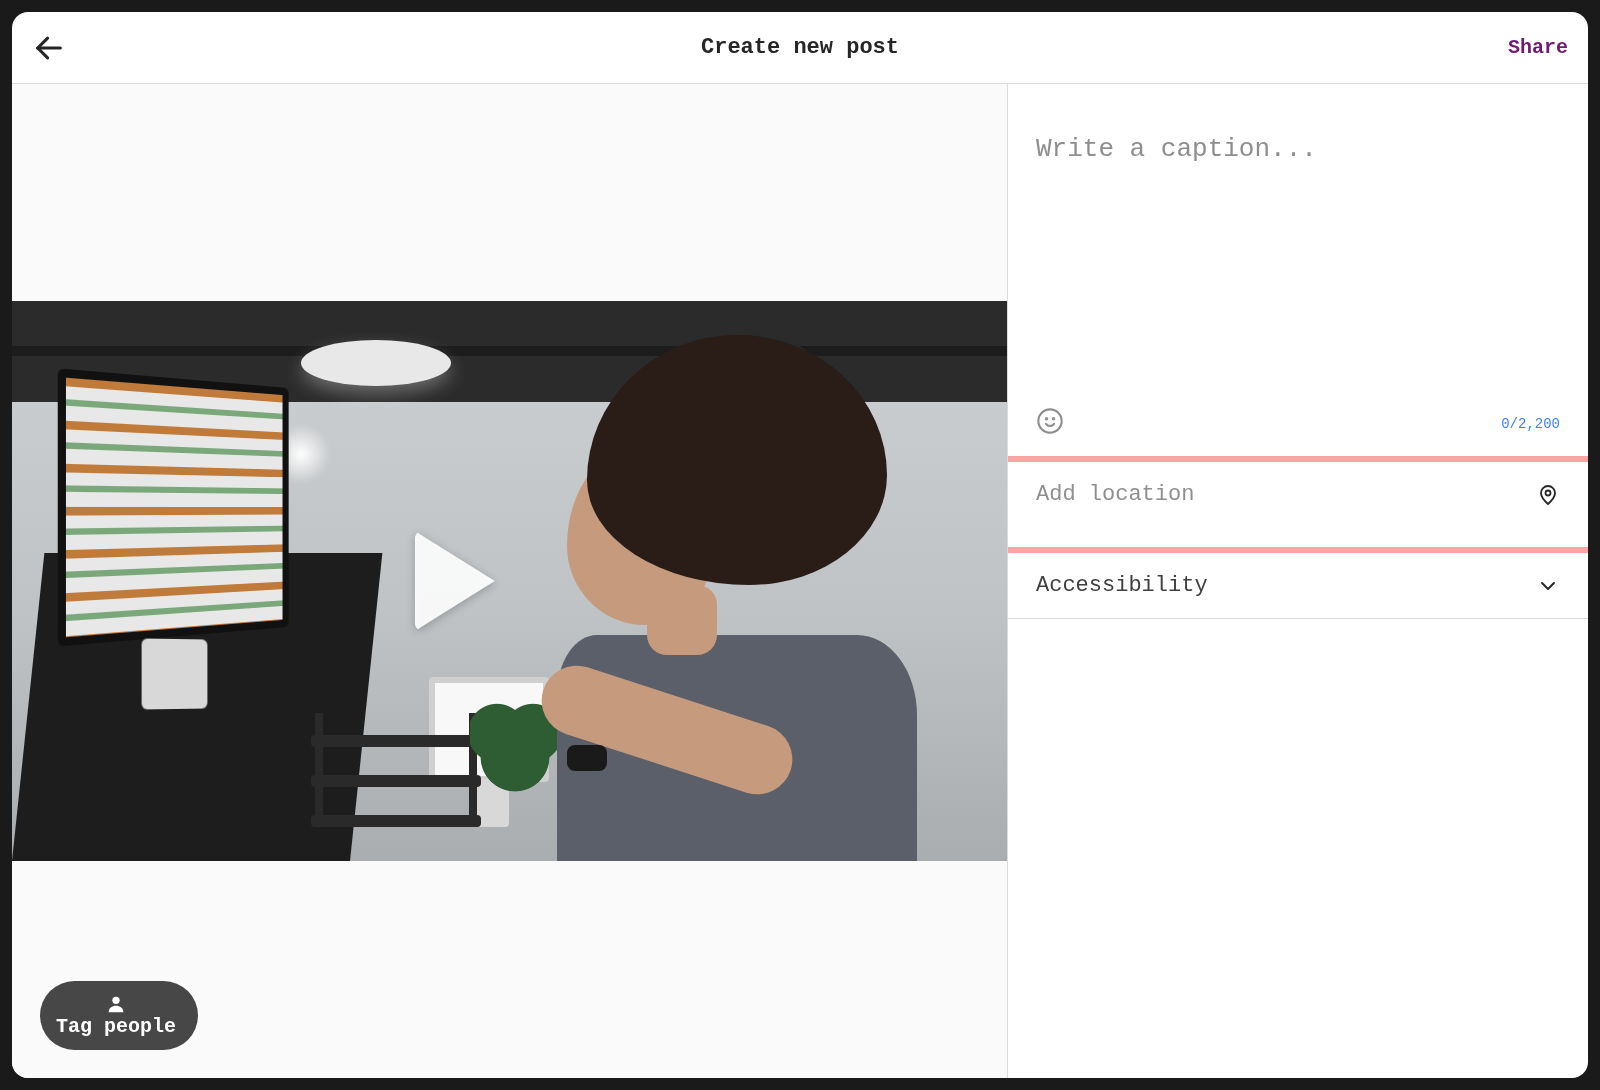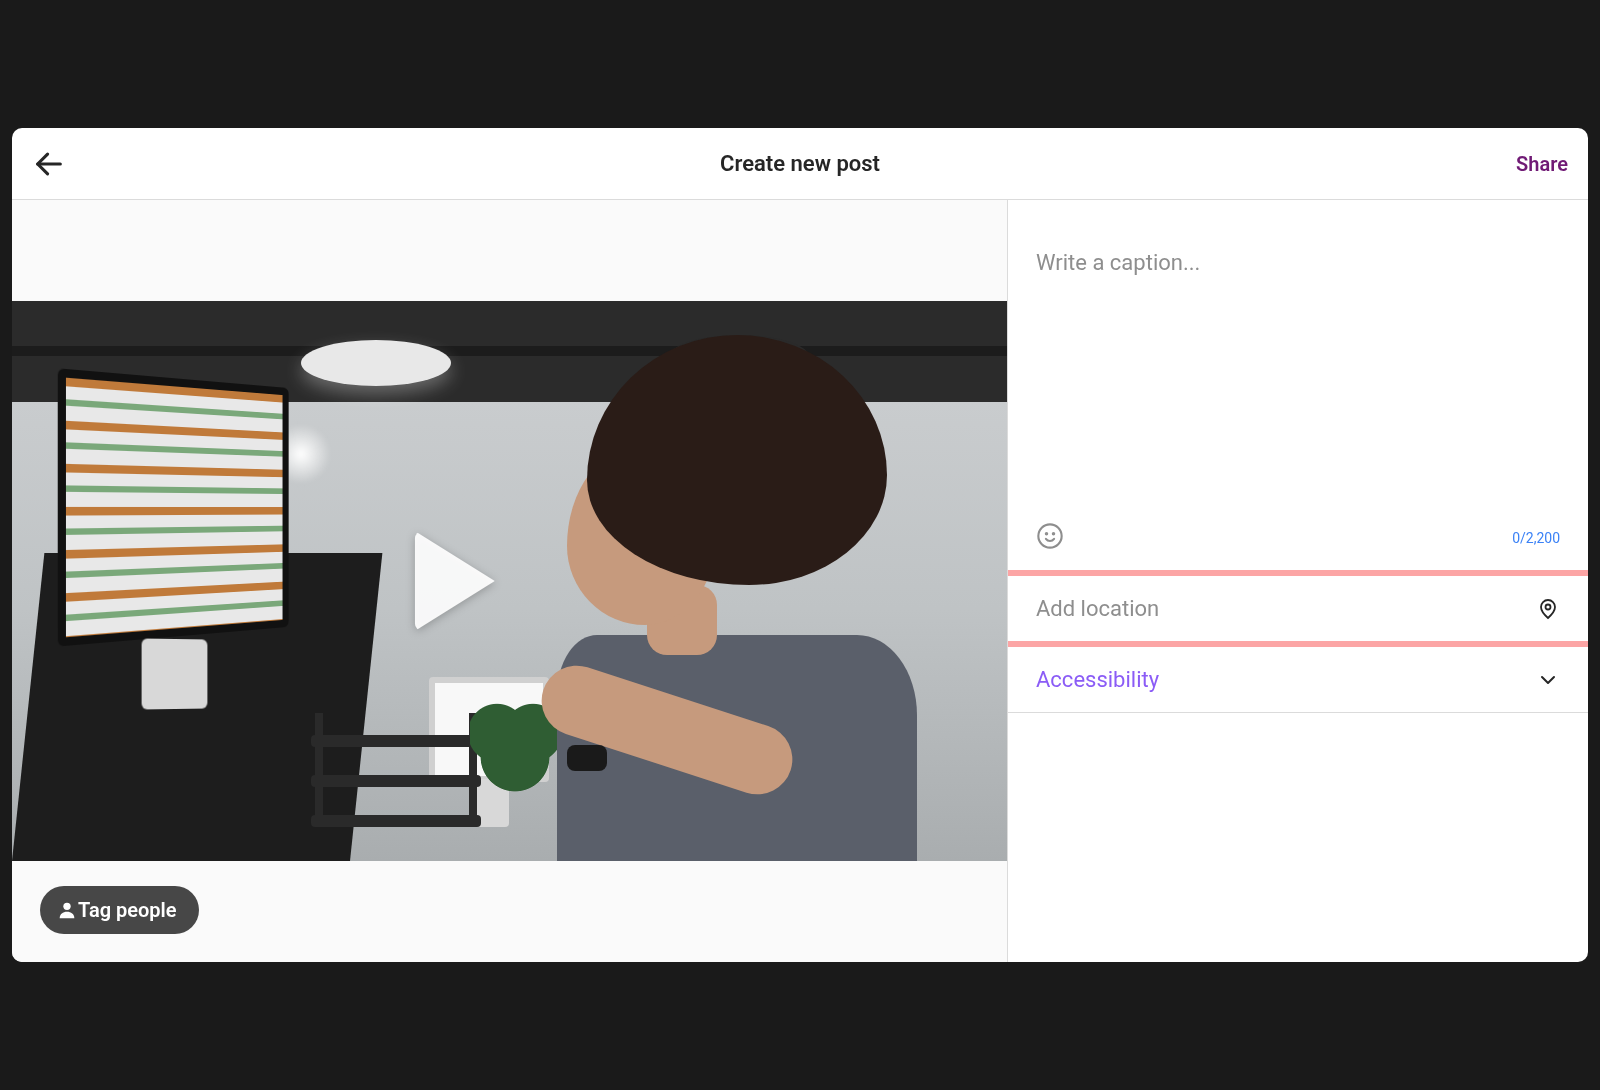--- a/index.html
+++ b/index.html
@@ -8,26 +8,27 @@
     font-family: -apple-system, BlinkMacSystemFont, "Segoe UI", Roboto, Helvetica, Arial, sans-serif;
     background: #1a1a1a;
     display: flex;
     align-items: center;
     justify-content: center;
     width: 1600px;
     height: 1090px;
   }
   .modal {
     width: 1576px;
-    height: 834px;
+    height: 1066px;
     background: #fff;
-    border-radius: 10px;
+    border-radius: 16px;
     overflow: hidden;
     display: flex;
     flex-direction: column;
+    font-family: Liberation Mono, monospace;
   }
   .header {
     height: 72px;
     border-bottom: 1px solid #dbdbdb;
     display: flex;
     align-items: center;
     justify-content: space-between;
     padding: 0 20px;
     position: relative;
   }
@@ -136,39 +137,40 @@
     bottom: 28px;
     background: #333333e6;
     color: #fff;
     border-radius: 999px;
     padding: 12px 22px 12px 16px;
     display: flex;
     align-items: center;
     font-size: 20px;
     font-weight: 600;
     cursor: pointer;
+    flex-direction: column;
   }
   .tag-people svg { display:block; }
 
   .side-panel {
     width: 580px;
     display: flex;
     flex-direction: column;
   }
   .panel-top-space { height: 40px; }
   .caption-area {
     padding: 10px 28px 0 28px;
   }
   .caption-input {
     width: 100%;
     min-height: 260px;
     border: none;
     outline: none;
     resize: none;
-    font-size: 22px;
+    font-size: 26px;
     color: #8b5cf6;
     font-family: inherit;
   }
   .caption-input::placeholder { color: #8e8e8e; }
   .caption-footer {
     display: flex;
     align-items: center;
     justify-content: space-between;
     padding: 8px 28px 16px 28px;
   }
@@ -181,21 +183,21 @@
     border-top: 6px solid #fca5a5;
     padding: 20px 28px;
     display: flex;
     align-items: center;
     justify-content: space-between;
     font-size: 22px;
     cursor: pointer;
   }
   .row:last-of-type { border-bottom: 1px solid #dbdbdb; }
   .row.muted { color:#8e8e8e; }
-  .row.strong { color:#8b5cf6; }
+  .row.strong { color:#404040;margin-top:20px; }
   .row svg { color:#262626; }
   .row.muted svg { color:#8e8e8e; }
 </style>
 </head>
 <body>
 
 <div class="modal">
 
   <div class="header">
     <div class="back-btn">

